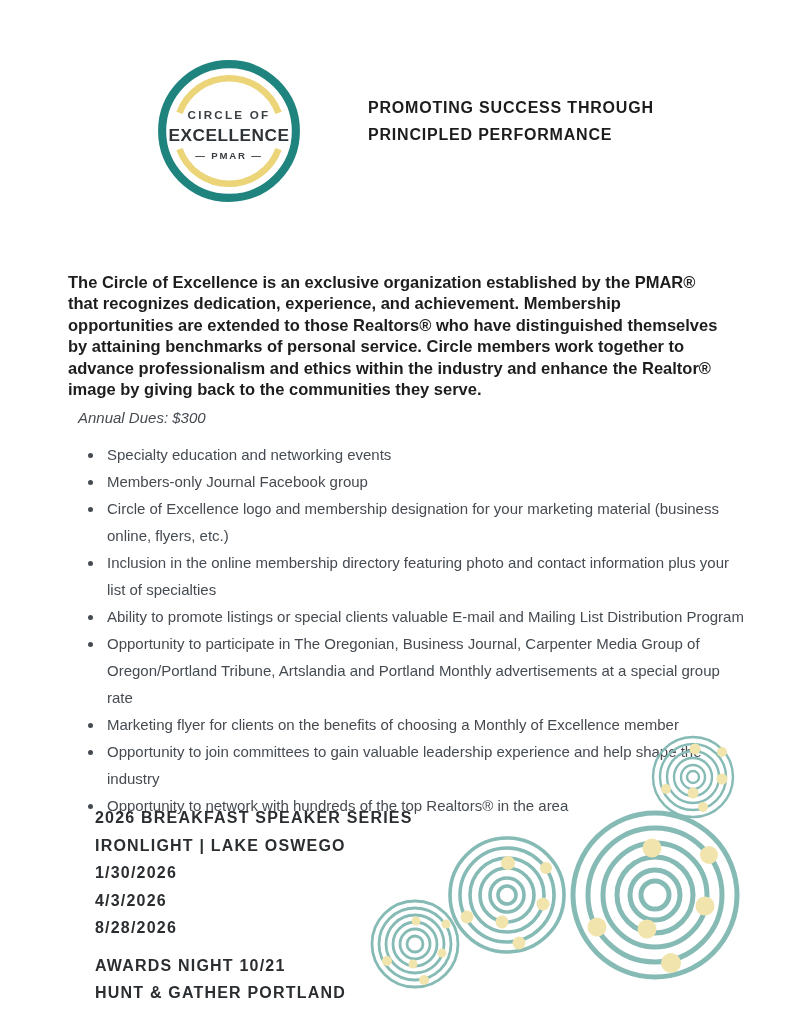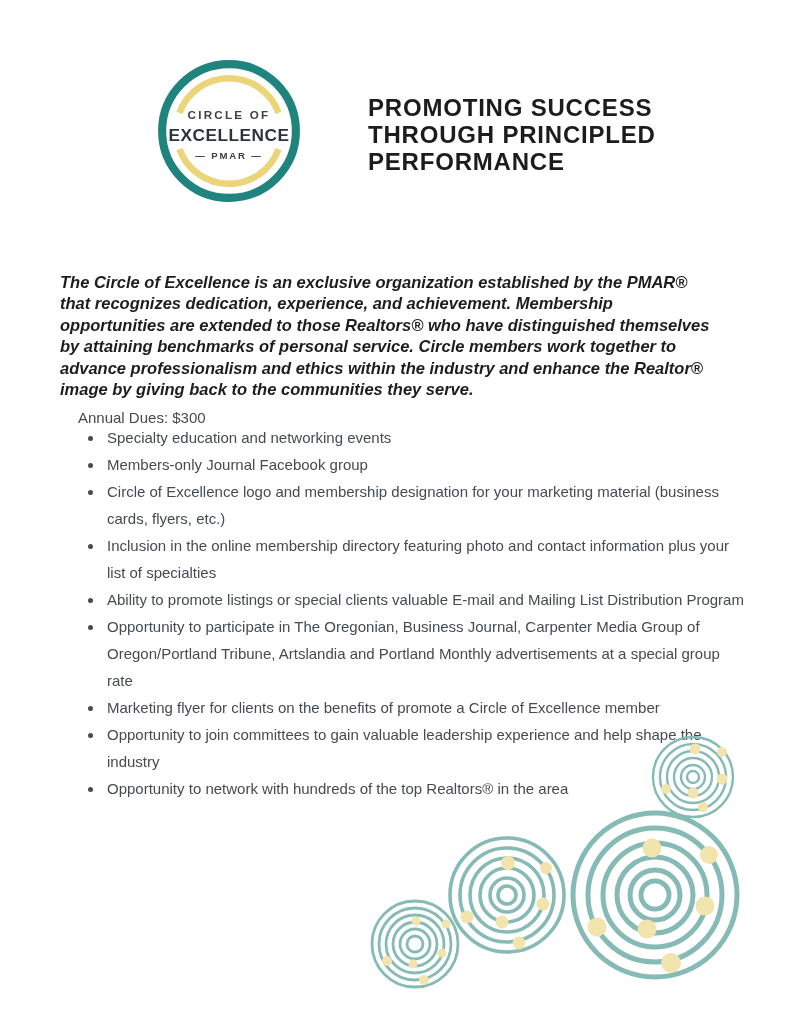--- a/index.html
+++ b/index.html
@@ -4,35 +4,35 @@
 <style>
   html,body { margin:0; padding:0; background:#ffffff; }
   .page {
     position:relative; width:791px; height:1024px; background:#ffffff;
     overflow:hidden; font-family:"Liberation Sans", sans-serif; color:#1d1d1d;
   }
   
   .logo-wrap { position:absolute; left:153px; top:55px; width:152px; height:152px; }
   .tagline {
     position:absolute; left:368px; top:94px; width:300px;
-    font-size:24px; font-weight:bold; line-height:27px; letter-spacing:0.8px;
+    font-size:16px; font-weight:bold; line-height:27px; letter-spacing:0.8px;
     color:#1c1c1c;
   }
   
   .intro {
-    position:absolute; left:60px; top:255px; width:652px;
-    font-size:16.5px; font-weight:bold; line-height:21.5px; color:#1d1d1d;font-style:italic;
+    position:absolute; left:68px; top:255px; width:652px;
+    font-size:16.5px; font-weight:bold; line-height:21.5px; color:#1d1d1d;
   }
   
   .meta {
     position:absolute; left:78px; top:406px; width:650px;
-    font-size:15px; line-height:24px; color:#454b51;
+    font-size:15px; line-height:24px; color:#454b51;font-style:italic;
   }
   ul.benefits {
-    position:absolute; left:78px; top:424px; width:642px;
+    position:absolute; left:78px; top:441px; width:642px;
     margin:0; padding:0 0 0 26px; list-style:disc outside;
     font-size:15px; line-height:27px; color:#454b51;
   }
   ul.benefits li { padding-left:3px; }
   
   .events {
     position:absolute; left:95px; top:804px;
     font-size:16px; font-weight:bold; letter-spacing:1.2px;
     line-height:27.5px; color:#2b2e30;
   }
@@ -62,29 +62,44 @@
 
   <p class="intro">The Circle of Excellence is an exclusive organization established by the PMAR® that recognizes dedication, experience, and achievement. Membership opportunities are extended to those Realtors® who have distinguished themselves by attaining benchmarks of personal service. Circle members work together to advance professionalism and ethics within the industry and enhance the Realtor® image by giving back to the communities they serve.</p>
 
   <div class="meta">
     <div>Annual Dues: $300</div>
   </div>
 
   <ul class="benefits">
       <li>Specialty education and networking events</li>
       <li>Members-only Journal Facebook group</li>
-      <li>Circle of Excellence logo and membership designation for your marketing material (business cards, flyers, etc.)</li>
+      <li>Circle of Excellence logo and membership designation for your marketing material (business online, flyers, etc.)</li>
       <li>Inclusion in the online membership directory featuring photo and contact information plus your list of specialties</li>
       <li>Ability to promote listings or special clients valuable E-mail and Mailing List Distribution Program</li>
       <li>Opportunity to participate in The Oregonian, Business Journal, Carpenter Media Group of Oregon/Portland Tribune, Artslandia and Portland Monthly advertisements at a special group rate</li>
-      <li>Marketing flyer for clients on the benefits of promote a Circle of Excellence member</li>
+      <li>Marketing flyer for clients on the benefits of choosing a Monthly of Excellence member</li>
       <li>Opportunity to join committees to gain valuable leadership experience and help shape the industry</li>
       <li>Opportunity to network with hundreds of the top Realtors® in the area</li>
     </ul>
 
+  <div class="events">
+    <div class="breakfast">
+      <div>2026 BREAKFAST SPEAKER SERIES</div>
+      <div>IRONLIGHT | LAKE OSWEGO</div>
+      <div>
+          <div>1/30/2026</div>
+          <div>4/3/2026</div>
+          <div>8/28/2026</div>
+        </div>
+    </div>
+    <div class="awards">
+      <div>AWARDS NIGHT 10/21</div>
+      <div>HUNT &amp; GATHER PORTLAND</div>
+    </div>
+  </div>
 
   <svg class="decor" width="421" height="302" viewBox="0 0 421 302">
 
     <g fill="none" stroke="#85bab5">
 
       <g stroke-width="2.4">
         <circle cx="323" cy="55" r="40"></circle>
           <circle cx="323" cy="55" r="33"></circle>
         <circle cx="323" cy="55" r="26"></circle>
           <circle cx="323" cy="55" r="19"></circle>

